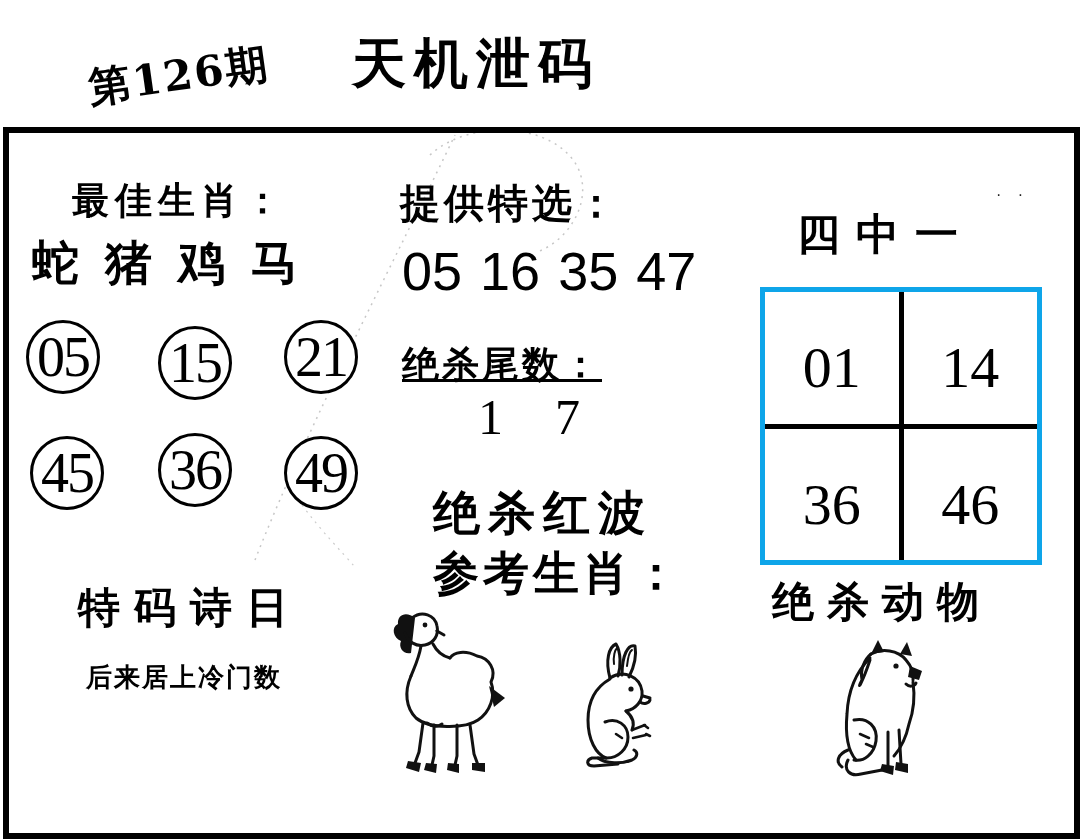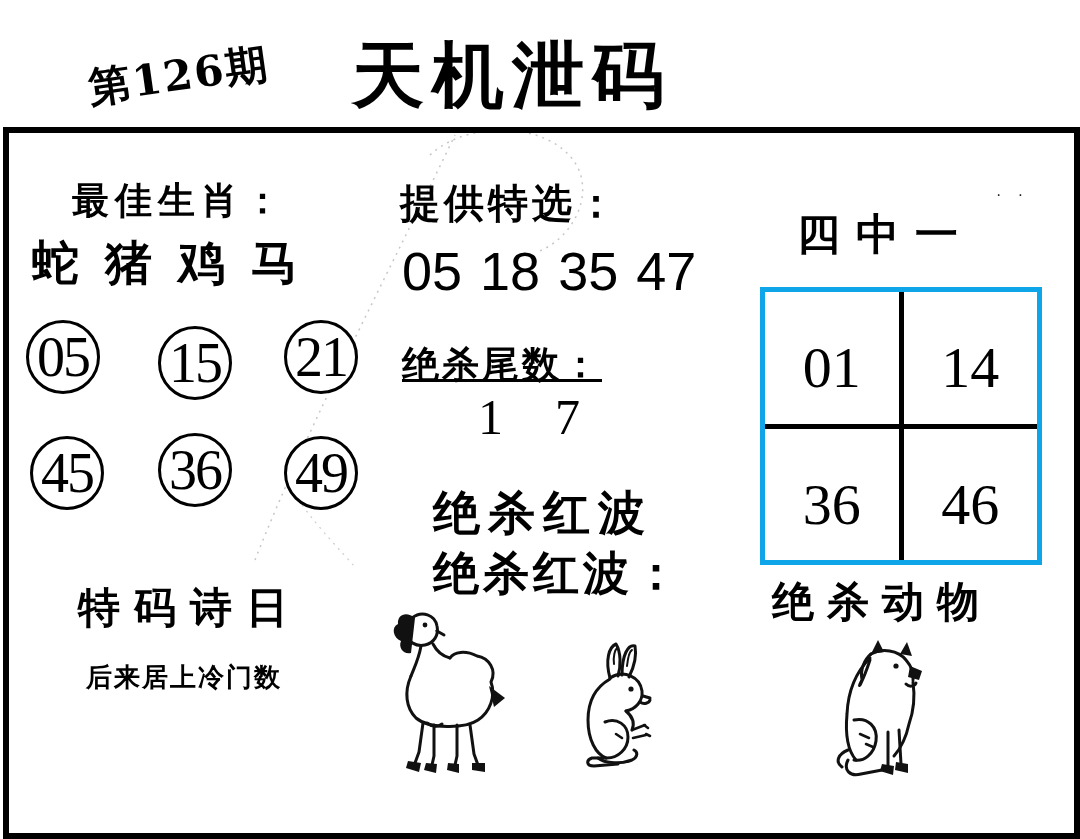--- a/index.html
+++ b/index.html
@@ -9,21 +9,21 @@
   }
   .abs{position:absolute;}
 
   
   .issue{
     left:88px;top:48px;font-family:"DejaVu Serif",serif;font-weight:700;
     font-size:42px;transform:rotate(-8deg);letter-spacing:2px;white-space:nowrap;
   }
   .title{
     left:352px;top:28px;font-family:"DejaVu Serif",serif;font-weight:700;
-    font-size:72px;letter-spacing:8px;white-space:nowrap;
+    font-size:54px;letter-spacing:8px;white-space:nowrap;
   }
 
   
   .main-box{
     left:3px;top:127px;width:1065px;height:700px;border:6px solid #000;
     background:transparent;
   }
 
   .cjk-bold{font-weight:700;font-family:"Liberation Sans",sans-serif;white-space:nowrap;}
   .cjk-serif{font-family:"Liberation Serif","DejaVu Serif",serif;font-weight:600;white-space:nowrap;}
@@ -99,30 +99,30 @@
   <div class="abs circle" style="left:284px;top:320px;">21</div>
   <div class="abs circle" style="left:30px;top:436px;">45</div>
   <div class="abs circle" style="left:158px;top:433px;">36</div>
   <div class="abs circle" style="left:284px;top:436px;">49</div>
 
   <div class="abs cjk-bold poem-label">特码诗日</div>
   <div class="abs cjk-bold poem-line">后来居上冷门数</div>
 
   <div class="abs cjk-bold special-label">提供特选：</div>
   <div class="abs special-numbers">
-    <span>05</span><span>18</span><span>35</span><span>47</span>
+    <span>05</span><span>16</span><span>35</span><span>47</span>
   </div>
 
   <div class="abs cjk-bold tail-label">绝杀尾数：</div>
   <div class="abs tail-numbers">
     <span>1</span><span>7</span>
   </div>
 
   <div class="abs cjk-serif red-wave">绝杀红波</div>
-  <div class="abs cjk-serif ref-label">绝杀红波：</div>
+  <div class="abs cjk-serif ref-label">参考生肖：</div>
 
   <svg class="abs" style="left:385px;top:606px;" width="128" height="172" viewBox="0 0 128 172">
     <g class="animal-svg">
       <path d="M30,12 C22,5 12,8 13,18 C6,21 8,32 16,35 C13,42 19,49 26,47" fill="#111" stroke="none"></path>
       <path d="M27,12 C37,4 50,9 52,20 C54,29 49,37 40,39 C31,41 23,36 20,27"></path>
       <circle cx="40" cy="19" r="2.4" fill="#111" stroke="none"></circle>
       <path d="M52,25 L59,29"></path>
       <path d="M36,40 C34,52 30,60 26,70"></path>
       <path d="M48,38 C52,46 57,50 65,52"></path>
       <path d="M26,70 C19,86 21,102 31,112 C44,123 80,123 93,114 C105,106 111,90 106,76 C112,64 104,52 92,50 C80,44 69,46 65,52"></path>

